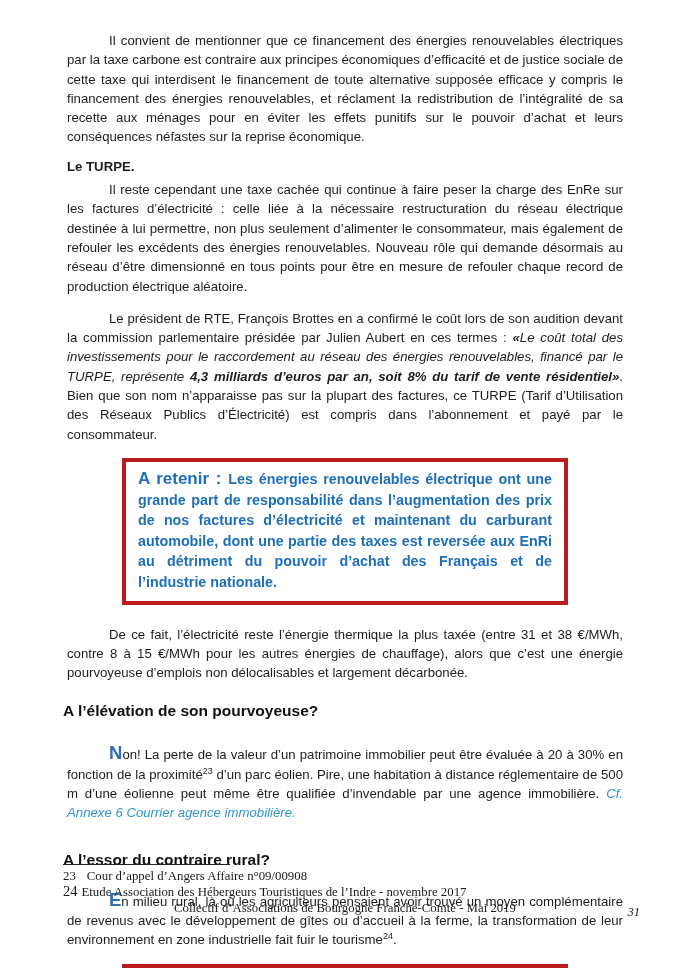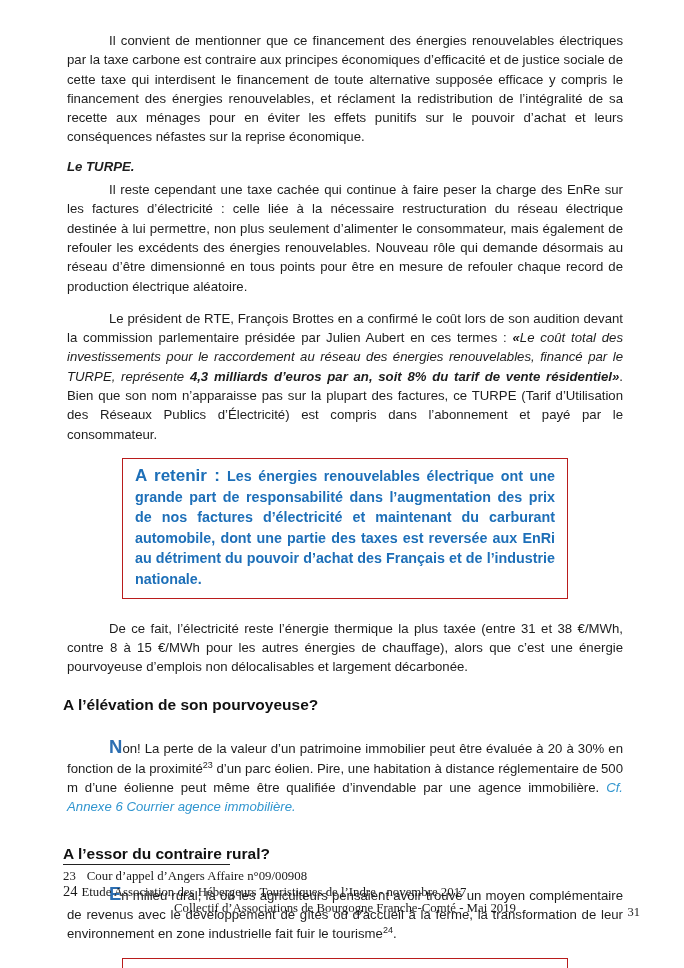--- a/index.html
+++ b/index.html
@@ -20,28 +20,27 @@
   p{margin:4px;}
   .body{
     font-size:13.2px;
     line-height:19.3px;
     text-align:justify;
   }
   .ind{text-indent:42px;}
   .turpe{
     font-weight:bold;
     margin-top:10px;
-    font-style:italic;
   }
   .it{font-style:italic;}
   .bi{font-style:italic;font-weight:bold;}
   sup{font-size:9px;line-height:0;}
   .callout{
     margin:14px 59px 0 59px;
-    border:1px solid #b91c1c;
+    border:4px solid #b91c1c;
     padding:7px 12px 8px 12px;
     text-align:justify;
     color:#1d6fb8;
     font-weight:bold;
     font-size:14.3px;
     line-height:20.6px;
   }
   .callout-label{
     font-size:17px;
     margin-right:7px;
@@ -89,20 +88,21 @@
   .doc-footer{
     text-align:center;
     margin-top:2px;
   }
   .pagenum{
     position:absolute;
     right:44px; top:905px;
     font-family:"Liberation Serif", serif;
     font-size:12.5px;
     color:#1a1a1a;
+    font-style:italic;
   }
 </style>
 </head>
 <body>
 
 <div class="page">
   <div class="content">
 
     <p class="body ind">Il convient de mentionner que ce financement des énergies renouvelables électriques par la taxe carbone est contraire aux principes économiques d’efficacité et de justice sociale de cette taxe qui interdisent le financement de toute alternative supposée efficace y compris le financement des énergies renouvelables, et réclament la redistribution de l’intégralité de sa recette aux ménages pour en éviter les effets punitifs sur le pouvoir d’achat et leurs conséquences néfastes sur la reprise économique.</p>
 

